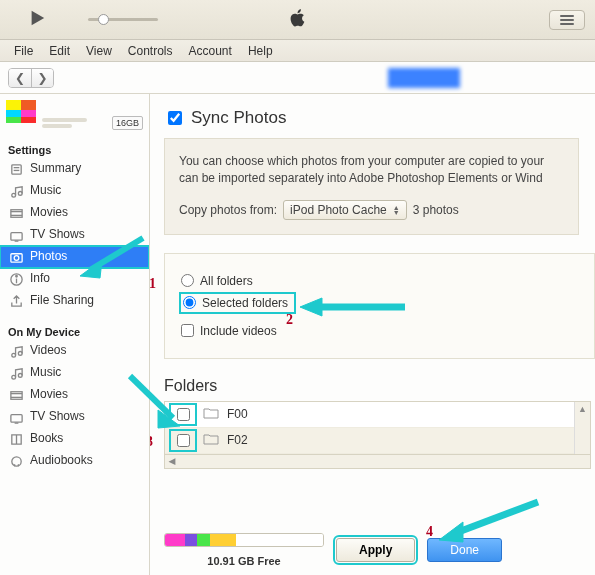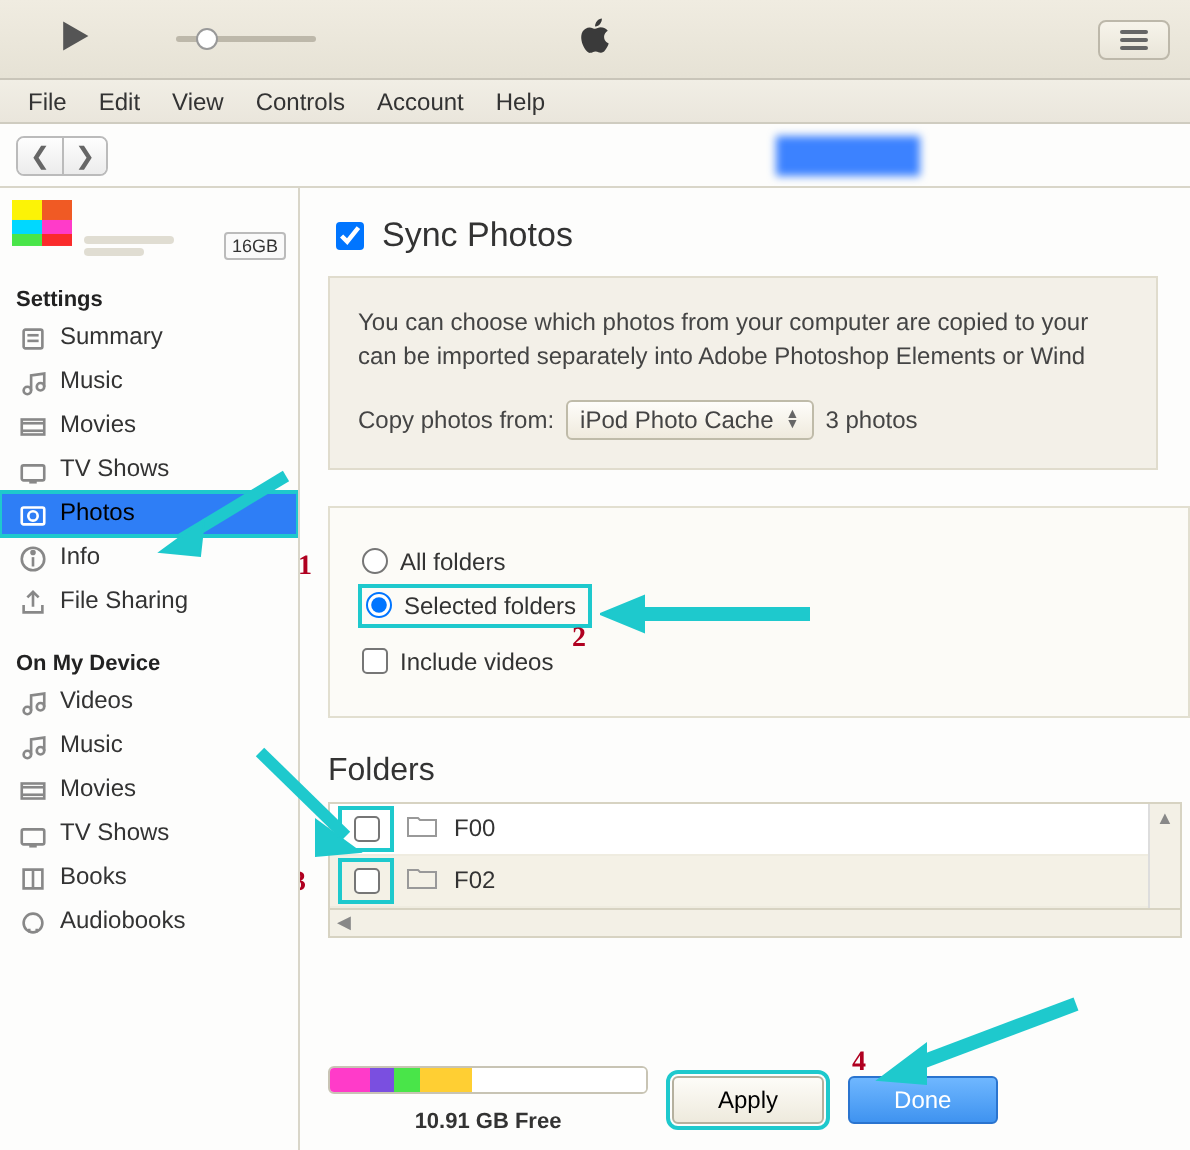--- a/index.html
+++ b/index.html
@@ -81,21 +81,21 @@
   .sitem {
     display:flex; align-items:flex-start;
     padding:3px 6px 3px 8px;
     cursor:pointer;
     gap:6px;
   }
   .sitem .ic { width:16px; height:16px; display:flex;align-items:center;justify-content:center; color:#777;}
   .sitem .ic svg{width:15px;height:15px;stroke:#888;fill:none;stroke-width:1.4;}
   .sitem.sel {
     background:#2e7ef6;
-    color:#000000;
+    color:#ffffff;
     outline:2px solid #1ec9cd;
     outline-offset:-1px;
   }
   .sitem.sel .ic svg{stroke:#fff;}
   
   .content { flex:1; padding:14px 0 0 14px; position:relative; overflow:hidden;}
   .h1row { display:flex; align-items:center; gap:6px; font-size:17px; color:#333; margin-bottom:10px;}
   .h1row input{ width:14px;height:14px;}
   .infobox {
     background:#f3f0e8;
@@ -157,21 +157,21 @@
   .seg{height:100%;}
   .freetxt{font-size:11px;font-weight:bold;}
   .btn {
     border:1px solid #b5b09e;
     background:linear-gradient(#fdfcf8,#eeeadd);
     padding:4px 22px;
     border-radius:3px;
     font-size:12px;
     cursor:pointer;
   }
-  .btn.apply{ outline:2px solid #1ec9cd; outline-offset:1px;}
+  .btn.apply{ outline:2px solid #1ec9cd; outline-offset:1px;font-weight:bold;}
   .btn.done{ background:linear-gradient(#6fb7ff,#3f93f0); color:#fff; border-color:#2a74cf;}
   
   .ann { position:absolute; pointer-events:none; }
   .num { color:#b00020; font-weight:bold; font-family:"Times New Roman",serif; font-size:14px;}
   .arrow svg{stroke:#1ec9cd;fill:#1ec9cd;}
 </style>
 </head>
 <body>
 
 <div class="topbar">

